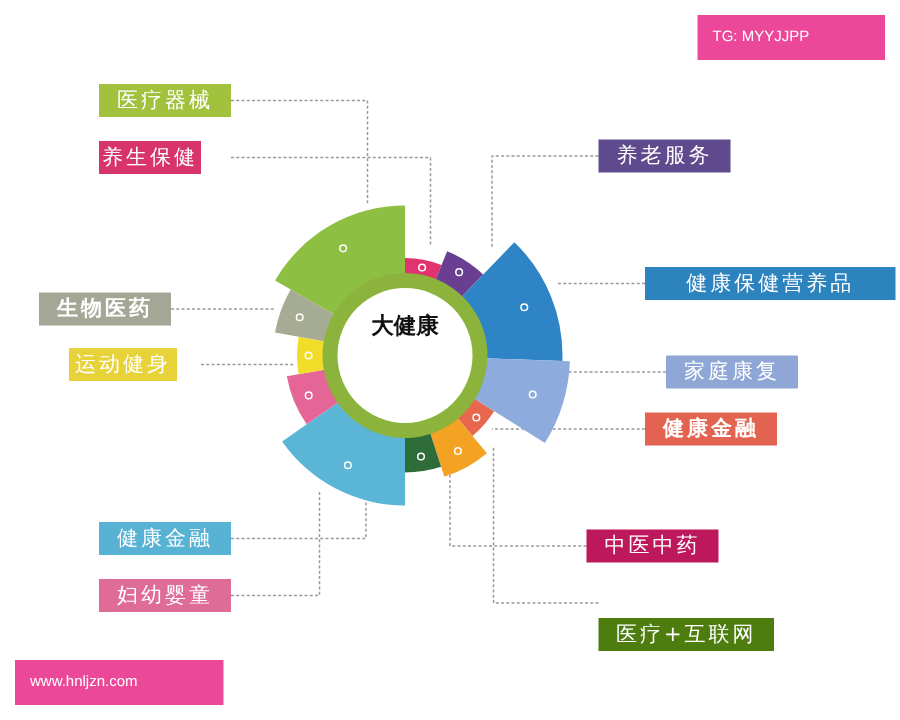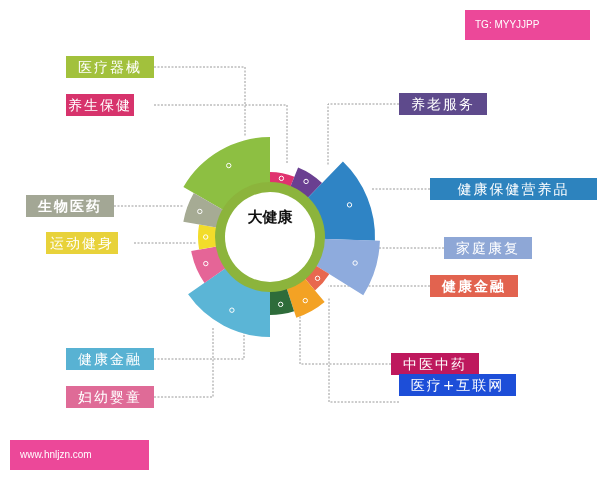--- a/index.html
+++ b/index.html
@@ -79,20 +79,20 @@
   <div>大健康</div>
 </div>
 
 <div class="label" style="left:66px;top:56px;width:88px;background:#a2c13c;">医疗器械</div>
 <div class="label" style="left:66px;top:94px;width:68px;background:#d7336c;">养生保健</div>
 <div class="label" style="left:399px;top:93px;width:88px;background:#5e4a8c;">养老服务</div>
 <div class="label" style="left:430px;top:178px;width:167px;background:#2d83be;">健康保健营养品</div>
 <div class="label" style="left:444px;top:237px;width:88px;background:#8ea7d6;">家庭康复</div>
 <div class="label" style="left:430px;top:275px;width:88px;background:#e2634f;font-weight:bold;">健康金融</div>
 <div class="label" style="left:391px;top:353px;width:88px;background:#be185d;">中医中药</div>
-<div class="label" style="left:399px;top:374px;width:117px;background:#1d4ed8;">医疗+互联网</div>
+<div class="label" style="left:399px;top:412px;width:117px;background:#4d7c0f;">医疗+互联网</div>
 <div class="label" style="left:66px;top:348px;width:88px;background:#58b2d3;">健康金融</div>
 <div class="label" style="left:66px;top:386px;width:88px;background:#df6b97;">妇幼婴童</div>
 <div class="label" style="left:46px;top:232px;width:72px;background:#e8d23a;">运动健身</div>
 <div class="label" style="left:26px;top:195px;width:88px;background:#a3a795;font-weight:bold;">生物医药</div>
 
 <div class="watermark" style="left:465px;top:10px;width:125px;">TG: MYYJJPP</div>
 <div class="watermark" style="left:10px;top:440px;width:139px;">www.hnljzn.com</div>
 
 </body></html>

